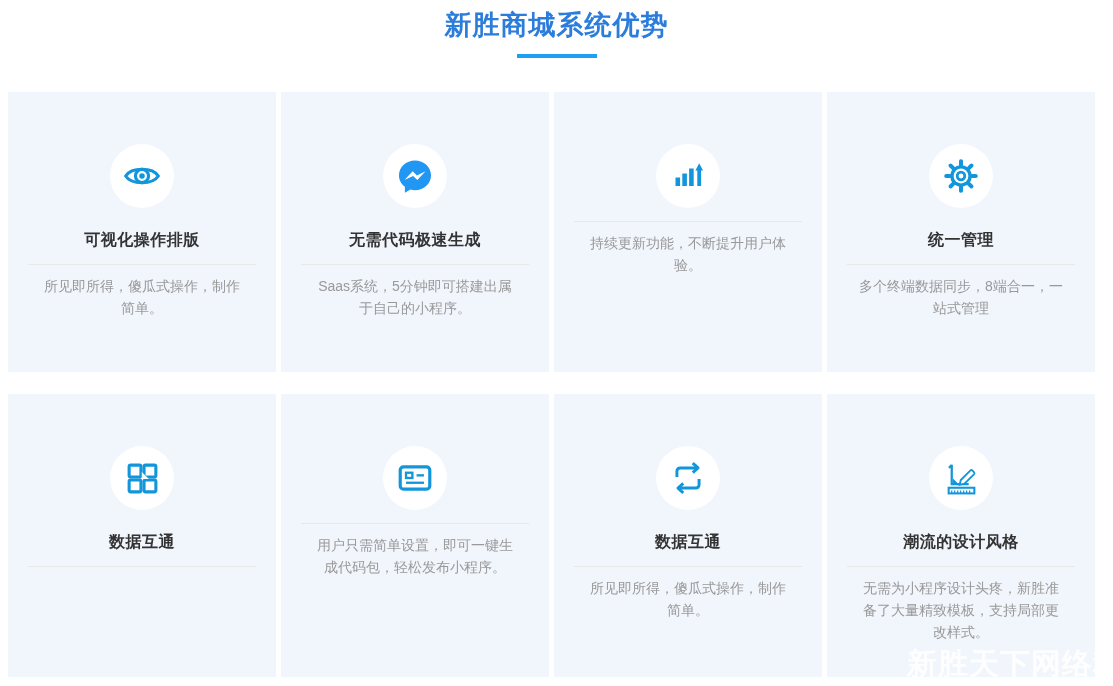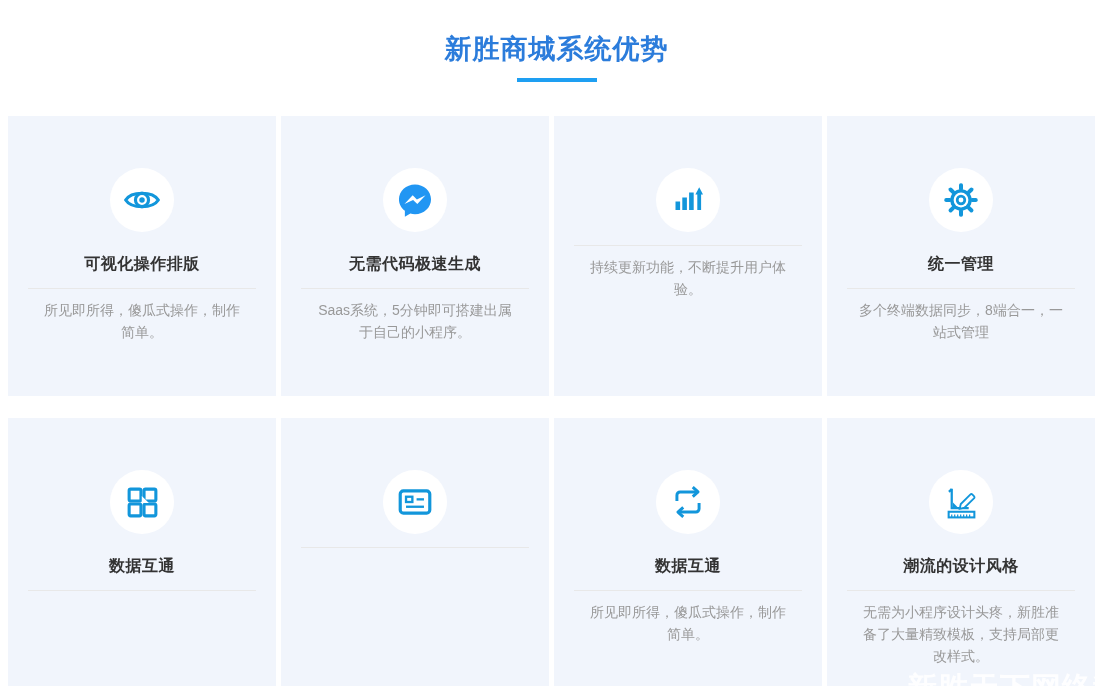--- a/index.html
+++ b/index.html
@@ -1,19 +1,19 @@
 <!DOCTYPE html>
 <html style="--title-blue: #2b7cdb; --underline-blue: #1e9ff2; --icon-blue: #1296db; --messenger-blue: #2196f3; --card-bg: #f1f5fc; --title-text: #333333; --desc-text: #999999; --divider: #e8e8e8;"><head>
 <meta charset="utf-8">
 <style>
   * { margin:0; padding:0; box-sizing:border-box; }
   html,body { width:1113px; height:686px; background:#ffffff; overflow:hidden;
     font-family:"Liberation Sans","DejaVu Sans",sans-serif; }
 
-  .header { padding-top:32px; text-align:center; }
+  .header { padding-top:8px; text-align:center; }
   .page-title { font-size:27px; line-height:34px; font-weight:bold; color:var(--title-blue); letter-spacing:1px; }
   .title-underline { width:80px; height:4px; background:var(--underline-blue); margin:12px auto 0; }
 
   .features { margin-top:34px; display:grid;
     grid-template-columns:repeat(4,1fr);
     grid-template-rows:280px 283px;
     column-gap:5px; row-gap:22px;
     padding:0 18px 0 8px; }
 
   .card { background:var(--card-bg); position:relative; overflow:hidden; }
@@ -124,20 +124,21 @@
   <section class="card">
     <div class="icon-circle">
       <svg width="38" height="38" viewBox="0 0 36 36" fill="none" stroke="currentColor">
         <rect x="4" y="7.5" width="28" height="21" rx="3" stroke-width="3"></rect>
         <rect x="9.5" y="13" width="6" height="5" stroke-width="2.2"></rect>
         <line x1="19.5" y1="15.5" x2="26.5" y2="15.5" stroke-width="2.2"></line>
         <line x1="9.5" y1="22.5" x2="26.5" y2="22.5" stroke-width="2.2"></line>
       </svg>
     </div>
     <div class="divider"></div>
+    <p class="card-desc">用户只需简单设置，即可一键生成代码包，轻松发布小程序。</p>
   </section>
 
   <section class="card">
     <div class="icon-circle">
       <svg width="38" height="38" viewBox="0 0 36 36" fill="none" stroke="currentColor" stroke-width="2.8" stroke-linejoin="round">
         <path d="M7.5,17 V11.5 a3,3 0 0 1 3,-3 H27"></path>
         <path d="M22.5,4 L27.5,8.5 L22.5,13"></path>
         <path d="M28.5,19 V24.5 a3,3 0 0 1 -3,3 H9"></path>
         <path d="M13.5,23 L8.5,27.5 L13.5,32"></path>
       </svg>

